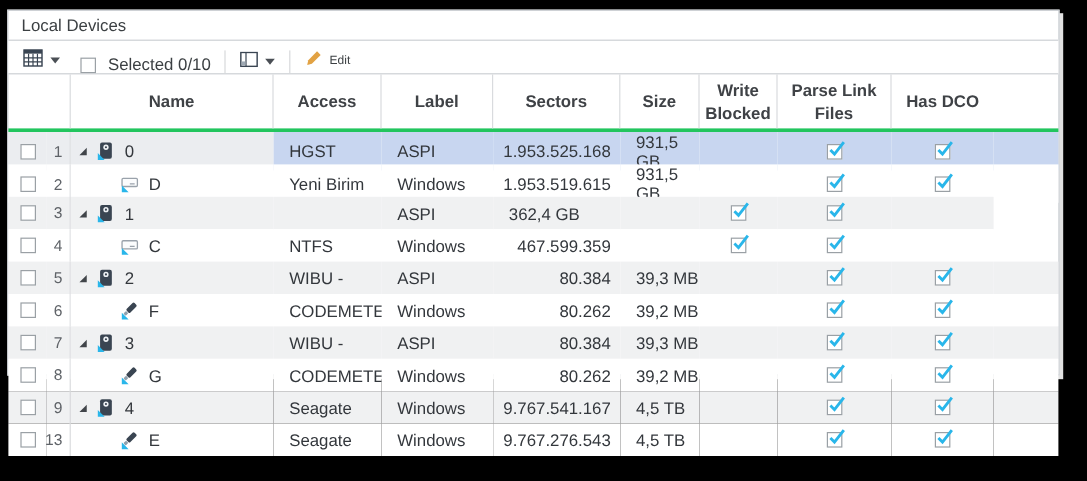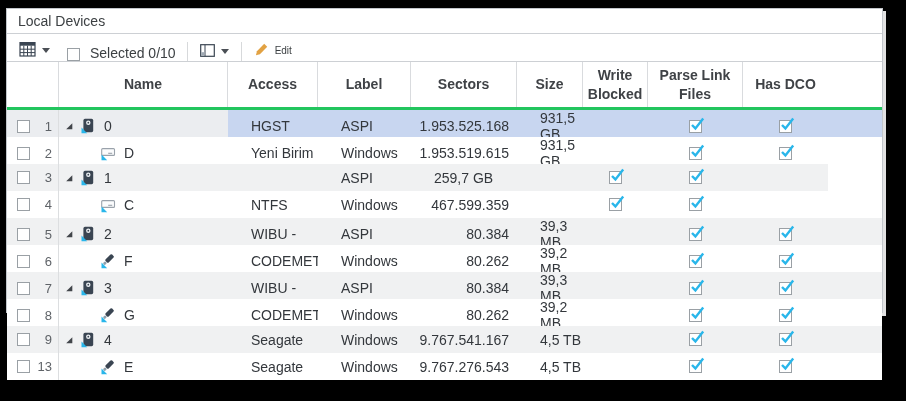--- a/index.html
+++ b/index.html
@@ -103,21 +103,21 @@
     border-right: 1px solid #dcdee0;
   }
   .c-name { padding-left: 5px; }
   .tree-arrow { width: 10px; height: 10px; margin-right: 6px; flex: none; }
   .row.child .c-name { padding-left: 41px; }
   .dev-icon { width: 16px; height: 16px; margin-right: 8px; flex: none; position: relative; }
   .dev-icon svg { display: none; width: 16px; height: 16px; }
   .row.disk   .icon-disk   { display: block; }
   .row.volume .icon-volume { display: block; }
   .row.usb    .icon-usb    { display: block; }
-  .c-label, .c-access, .c-size { padding-left: 23px; }
+  .c-label, .c-access, .c-size { padding-left: 13px; }
   .c-sectors { justify-content: flex-end; padding-right: 8px; }
   .cell-center { justify-content: center; }
 </style>
 </head>
 <body>
 
 <div class="panel">
 
   <div class="titlebar">Local Devices</div>
 
@@ -279,21 +279,21 @@
           <circle cx="8.3" cy="4.7" r="2.2" fill="#eef1f4"></circle>
           <circle cx="8.3" cy="4.7" r="0.9" fill="var(--icon-navy,#3a4552)"></circle>
           <path d="M1.5 15.3 L7.2 15.3 L1.5 9.6 Z" fill="var(--check-cyan,#29b6ea)"></path>
         </svg>
 
       </span>
       <span class="name-text">1</span>
     </div>
     <div class="c-label"></div>
     <div class="c-access">ASPI</div>
-    <div class="c-size">259,7 GB</div>
+    <div class="c-size">362,4 GB</div>
     <div class="cell-wb cell-center"></div>
     <div class="cell-rfs cell-center">
       <span class="checkbox checked">
         <svg class="tick" viewBox="0 0 15 15">
               <path d="M2 8 L5.4 11.4 L13.2 1.4" fill="none" stroke="var(--check-cyan,#29b6ea)" stroke-width="2.4"></path>
             </svg>
       </span>
     </div>
     <div class="cell-plf cell-center">
       <span class="checkbox checked">

